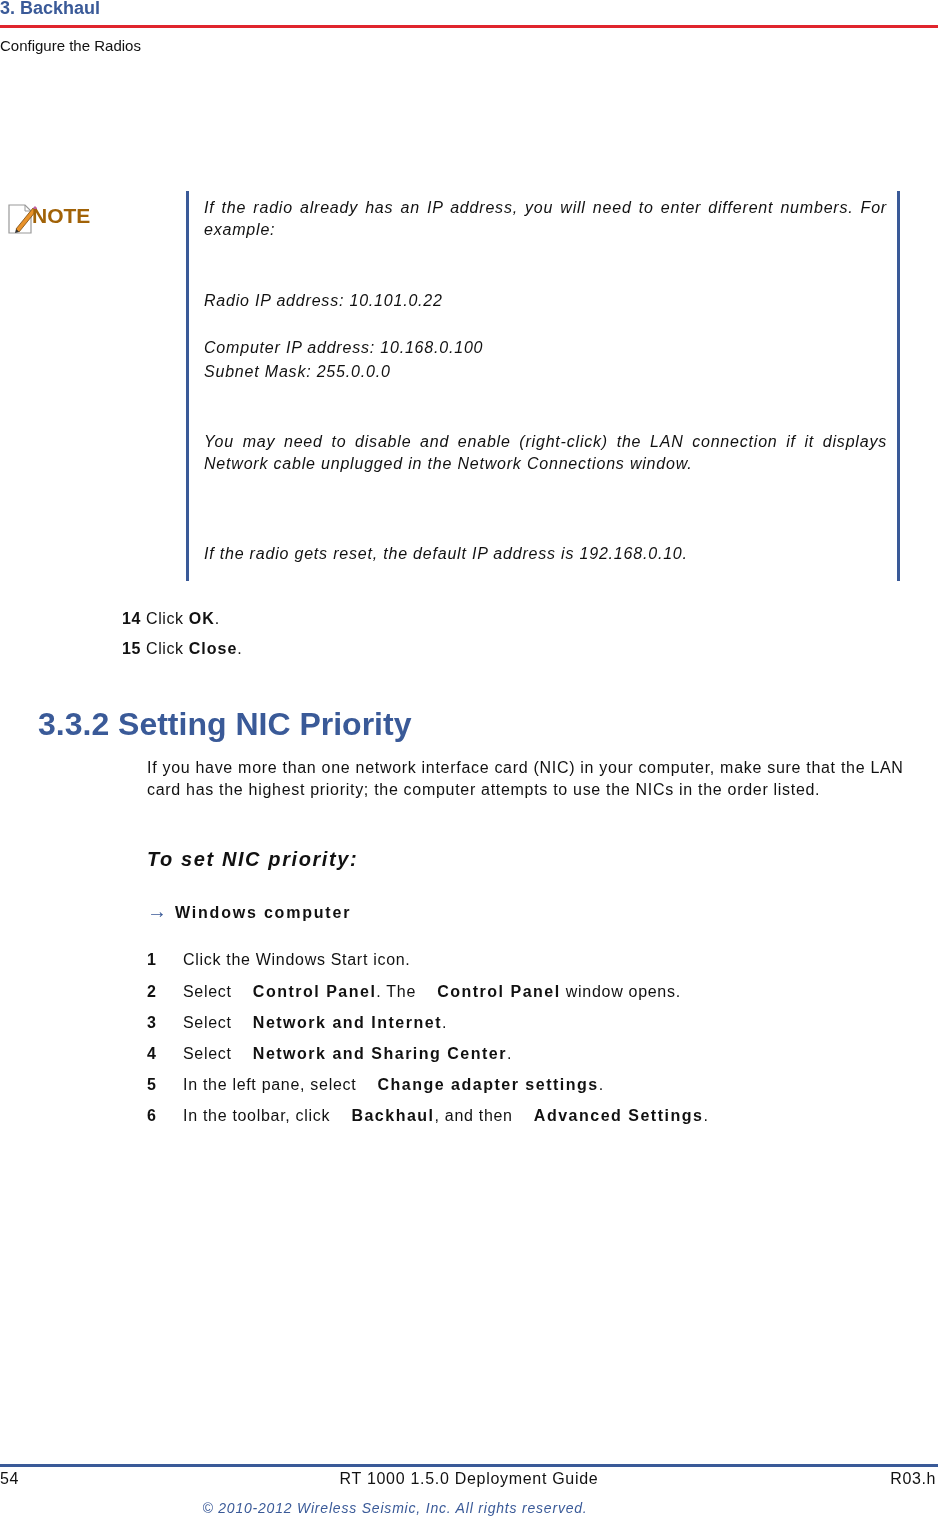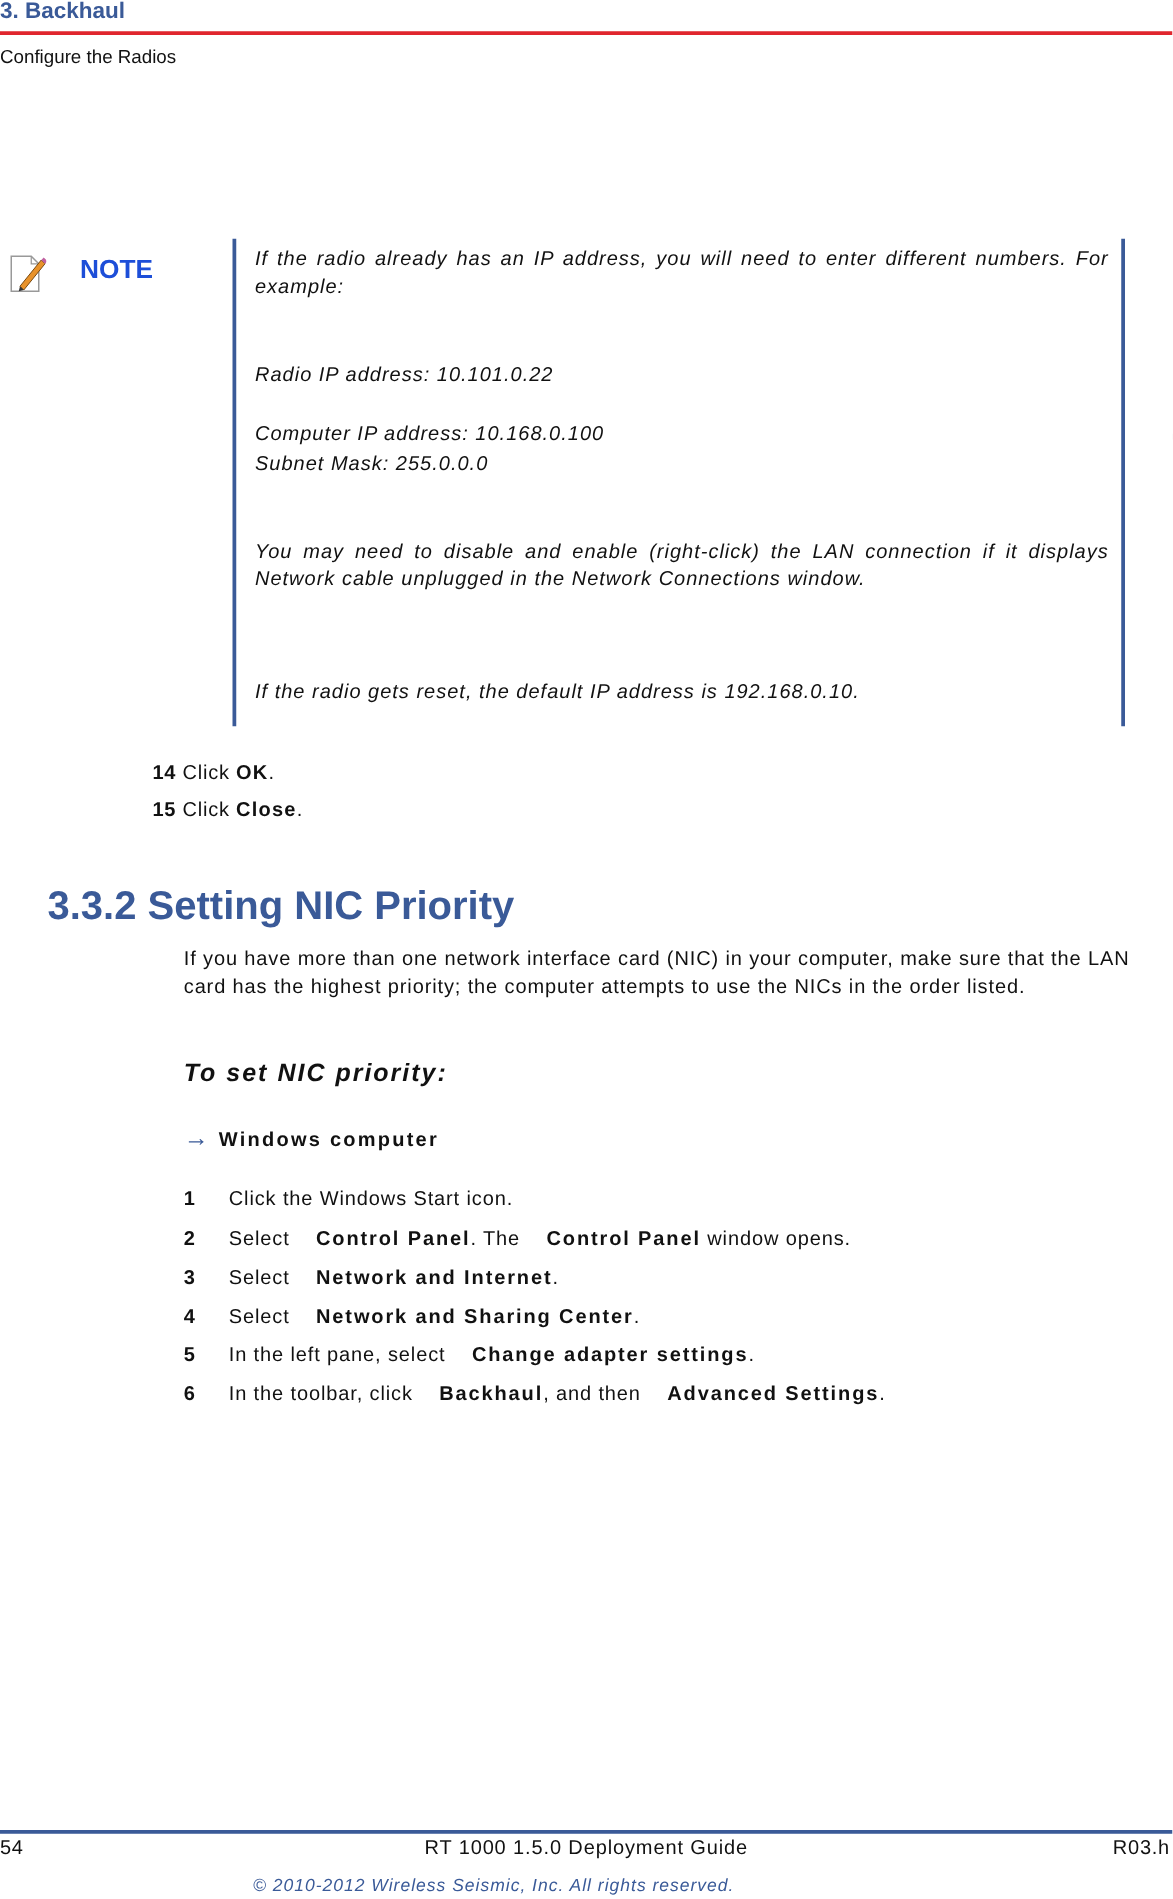--- a/index.html
+++ b/index.html
@@ -5,21 +5,21 @@
   html, body { margin:0; padding:0; background:#ffffff; }
   body { width:938px; height:1519px; position:relative; overflow:hidden;
          font-family:"Liberation Sans", sans-serif; color:#111; }
   .abs { position:absolute; }
 
   .hdr-chapter { left:0; top:-2px; font-size:18px; font-weight:bold; color:#3a5a98; }
   .hdr-rule { left:0; top:25px; width:938px; height:3px; background:#e0252d; }
   .hdr-section { left:0; top:37px; font-size:15px; color:#111; }
 
   .note-icon { left:7px; top:203px; width:30px; height:32px; }
-  .note-label { left:64px; top:204px; font-size:21px; font-weight:bold; color:#1d4ed8; }
+  .note-label { left:32px; top:204px; font-size:21px; font-weight:bold; color:#a16207; }
   .note-box { left:186px; top:191px; width:714px; height:390px;
               border-left:3px solid #3a5a98; border-right:3px solid #3a5a98; box-sizing:border-box; }
   .note-text { position:absolute; left:15px; font-size:16px; font-style:italic; letter-spacing:0.8px; color:#111; line-height:22px; }
   .note-text.justify { text-align:justify; width:683px; text-align-last:left; }
 
   .step-line { font-size:16px; color:#111; letter-spacing:0.6px; }
   .step-line b { font-weight:bold; letter-spacing:1px; }
   .num { font-weight:bold; }
 
   .h2 { left:38px; top:706px; font-size:32px; font-weight:bold; color:#3a5a98; }

